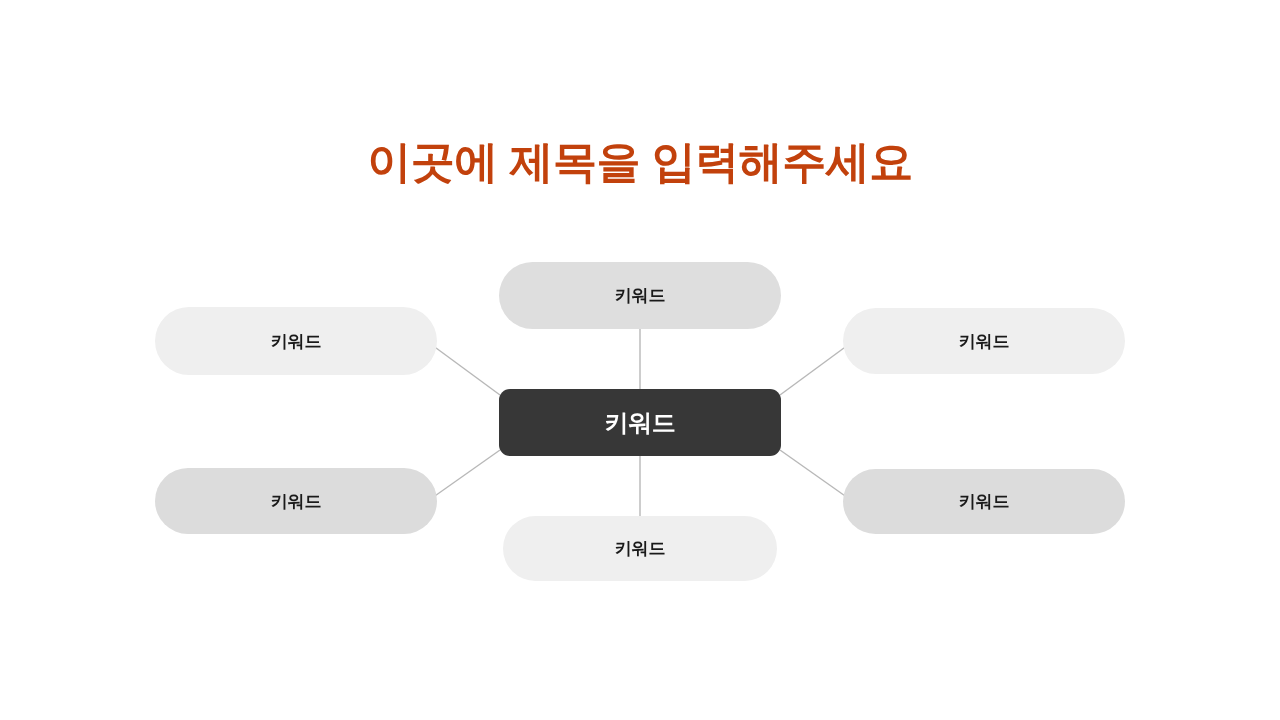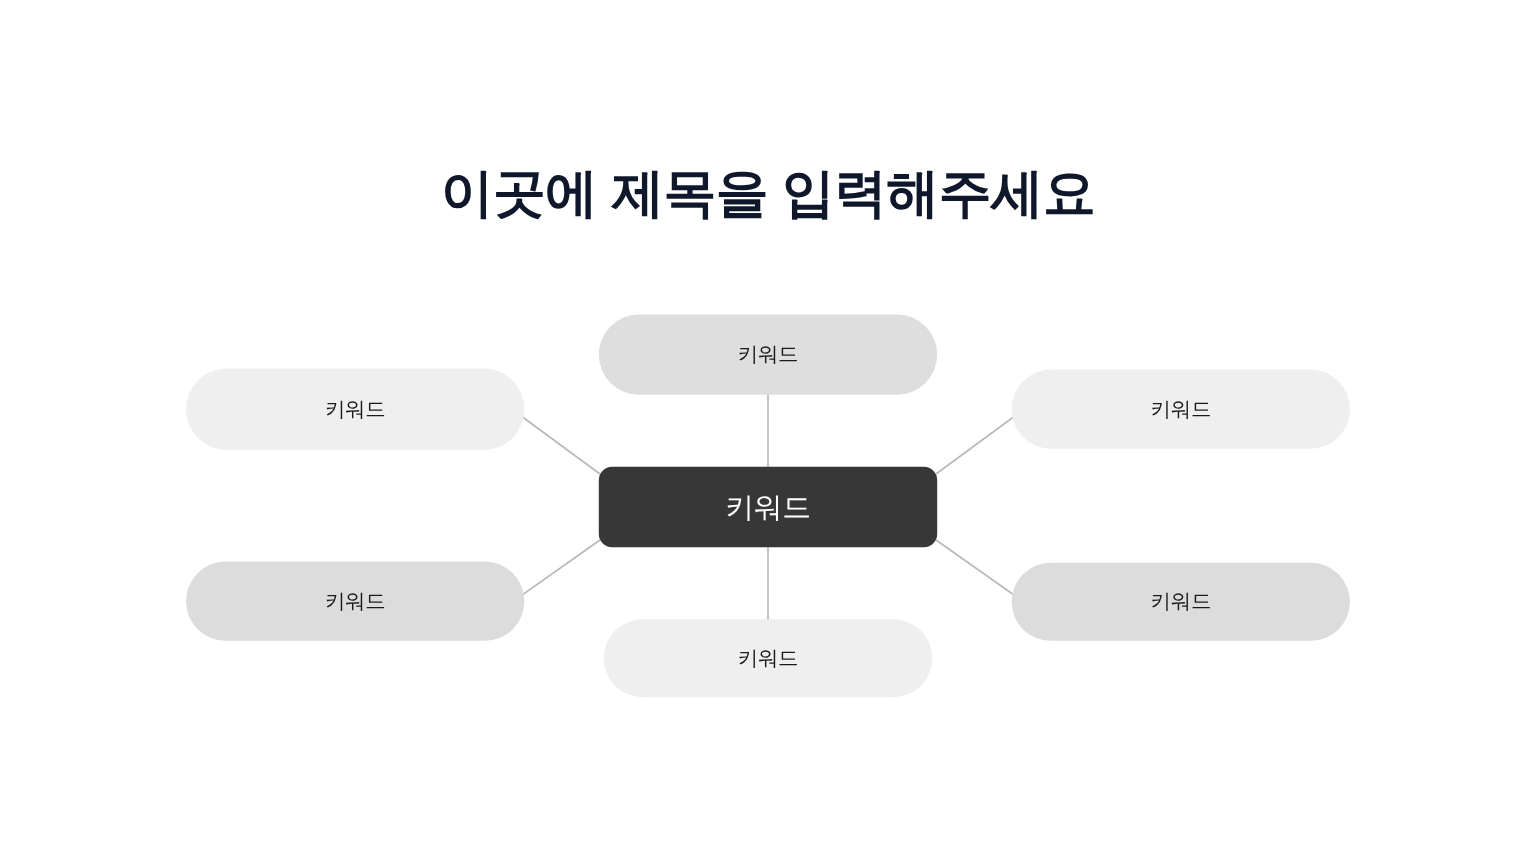--- a/index.html
+++ b/index.html
@@ -21,21 +21,21 @@
 
   
   #title {
     position: absolute;
     left: 0;
     top: 136px;
     width: 1280px;
     text-align: center;
     font-size: 44px;
     font-weight: bold;
-    color: #0f172a;
+    color: #c2410c;
     letter-spacing: -0.5px;
     line-height: 1.18;
     white-space: nowrap;
   }
 
   
   #connectors {
     position: absolute;
     left: 0;
     top: 0;
@@ -45,21 +45,21 @@
   }
 
   
   .node {
     position: absolute;
     z-index: 2;
     display: flex;
     align-items: center;
     justify-content: center;
     text-align: center;
-    font-weight: normal;
+    font-weight: bold;
     color: #1a1a1a;
     font-size: 17px;
     letter-spacing: -0.2px;
     border-radius: 999px;
     white-space: nowrap;
   }
 
   .node.center {
     border-radius: 11px;
     color: #ffffff;

